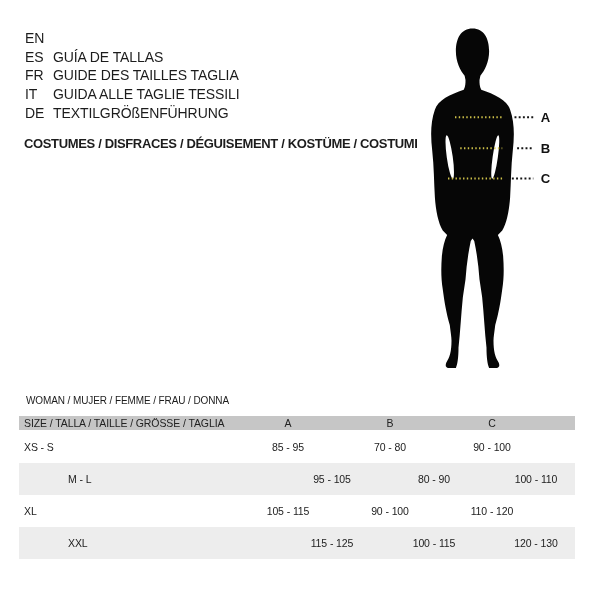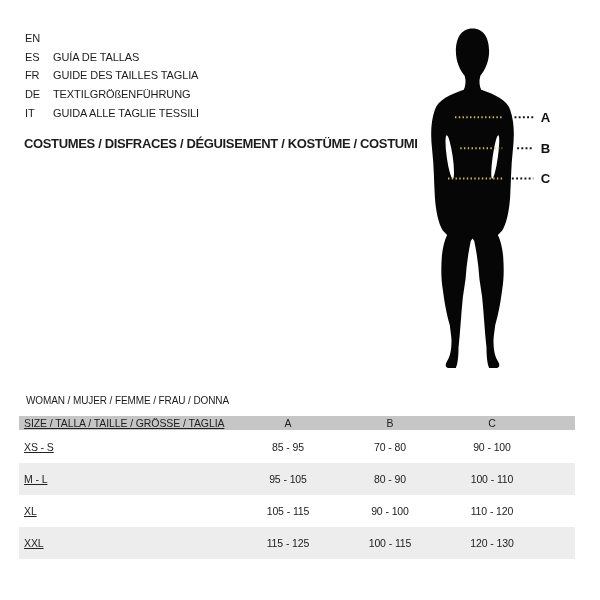--- a/index.html
+++ b/index.html
@@ -1,37 +1,37 @@
 <!DOCTYPE html>
 <html><head>
 <meta charset="utf-8">
 <style>
   html,body{margin:0;padding:0;background:#fff;}
   .canvas{
     position:relative;width:600px;height:600px;background:#ffffff;
     font-family:"Liberation Sans",sans-serif;color:#1c1c1c;overflow:hidden;
   }
   
-  .langs{position:absolute;left:25px;top:29px;font-size:11px;line-height:18.7px;letter-spacing:-0.1px;}
+  .langs{position:absolute;left:25px;top:29px;font-size:14px;line-height:18.7px;letter-spacing:-0.1px;}
   .lang-row{display:flex;}
   .lang-code{width:28px;}
   
   .category{position:absolute;left:24px;top:136px;font-size:13px;font-weight:bold;letter-spacing:-0.35px;white-space:nowrap;}
   
   .figure{position:absolute;left:420px;top:24px;width:140px;height:350px;}
   .measure-label{font-weight:bold;font-size:15px;fill:#111;font-family:"Liberation Sans",sans-serif;}
   
   .section-title{position:absolute;left:26px;top:395px;font-size:10px;letter-spacing:-0.1px;}
   
   .size-table{position:absolute;left:19px;top:416px;width:556px;font-size:10.5px;color:#222;letter-spacing:-0.1px;}
   .trow{display:grid;grid-template-columns:218px 102px 102px 102px 1fr;align-items:center;height:32px;}
   .trow.head{background:#c6c6c6;height:14px;margin-bottom:1px;}
-  .c0{padding-left:5px;text-decoration:underline;}
+  .c0{padding-left:5px;}
   .cv{text-align:center;}
-  .alt{background:#ededed;}
+  .alt{background:#ededed;padding-left:44px;}
   
   .legend{position:absolute;left:23px;top:520px;font-size:12px;line-height:19.5px;letter-spacing:-0.1px;}
 </style>
 </head>
 <body>
 
 <div class="canvas">
 
   <div class="langs">
     <div class="lang-row">
@@ -39,26 +39,26 @@
     </div>
     <div class="lang-row">
       <span class="lang-code">ES</span>
       <span>GUÍA DE TALLAS</span>
     </div>
     <div class="lang-row">
       <span class="lang-code">FR</span>
       <span>GUIDE DES TAILLES TAGLIA</span>
     </div>
     <div class="lang-row">
+      <span class="lang-code">IT</span>
+      <span>GUIDA ALLE TAGLIE TESSILI</span>
+    </div>
+    <div class="lang-row">
       <span class="lang-code">DE</span>
       <span>TEXTILGRÖßENFÜHRUNG</span>
-    </div>
-    <div class="lang-row">
-      <span class="lang-code">IT</span>
-      <span>GUIDA ALLE TAGLIE TESSILI</span>
     </div>
   </div>
 
   <div class="category">COSTUMES / DISFRACES / DÉGUISEMENT / KOSTÜME / COSTUMI</div>
 
   <svg class="figure" viewBox="0 0 160 400">
     <path d="M60,5 C73,5 79,16 79,31 C79,43 74,53 69,59 L68,64 C68,68 68,71 70,75
          C85,80 100,87 103,98 C108,112 108,128 106,145 C104,163 104,181 103,198
          C102,213 99,228 94,236 L89,241 C92,247 94,255 95,265 C96,279 96,291 94,303
          C92,318 90,330 86,344 C85,352 84,358 84,362 C84,374 86,381 90,387

